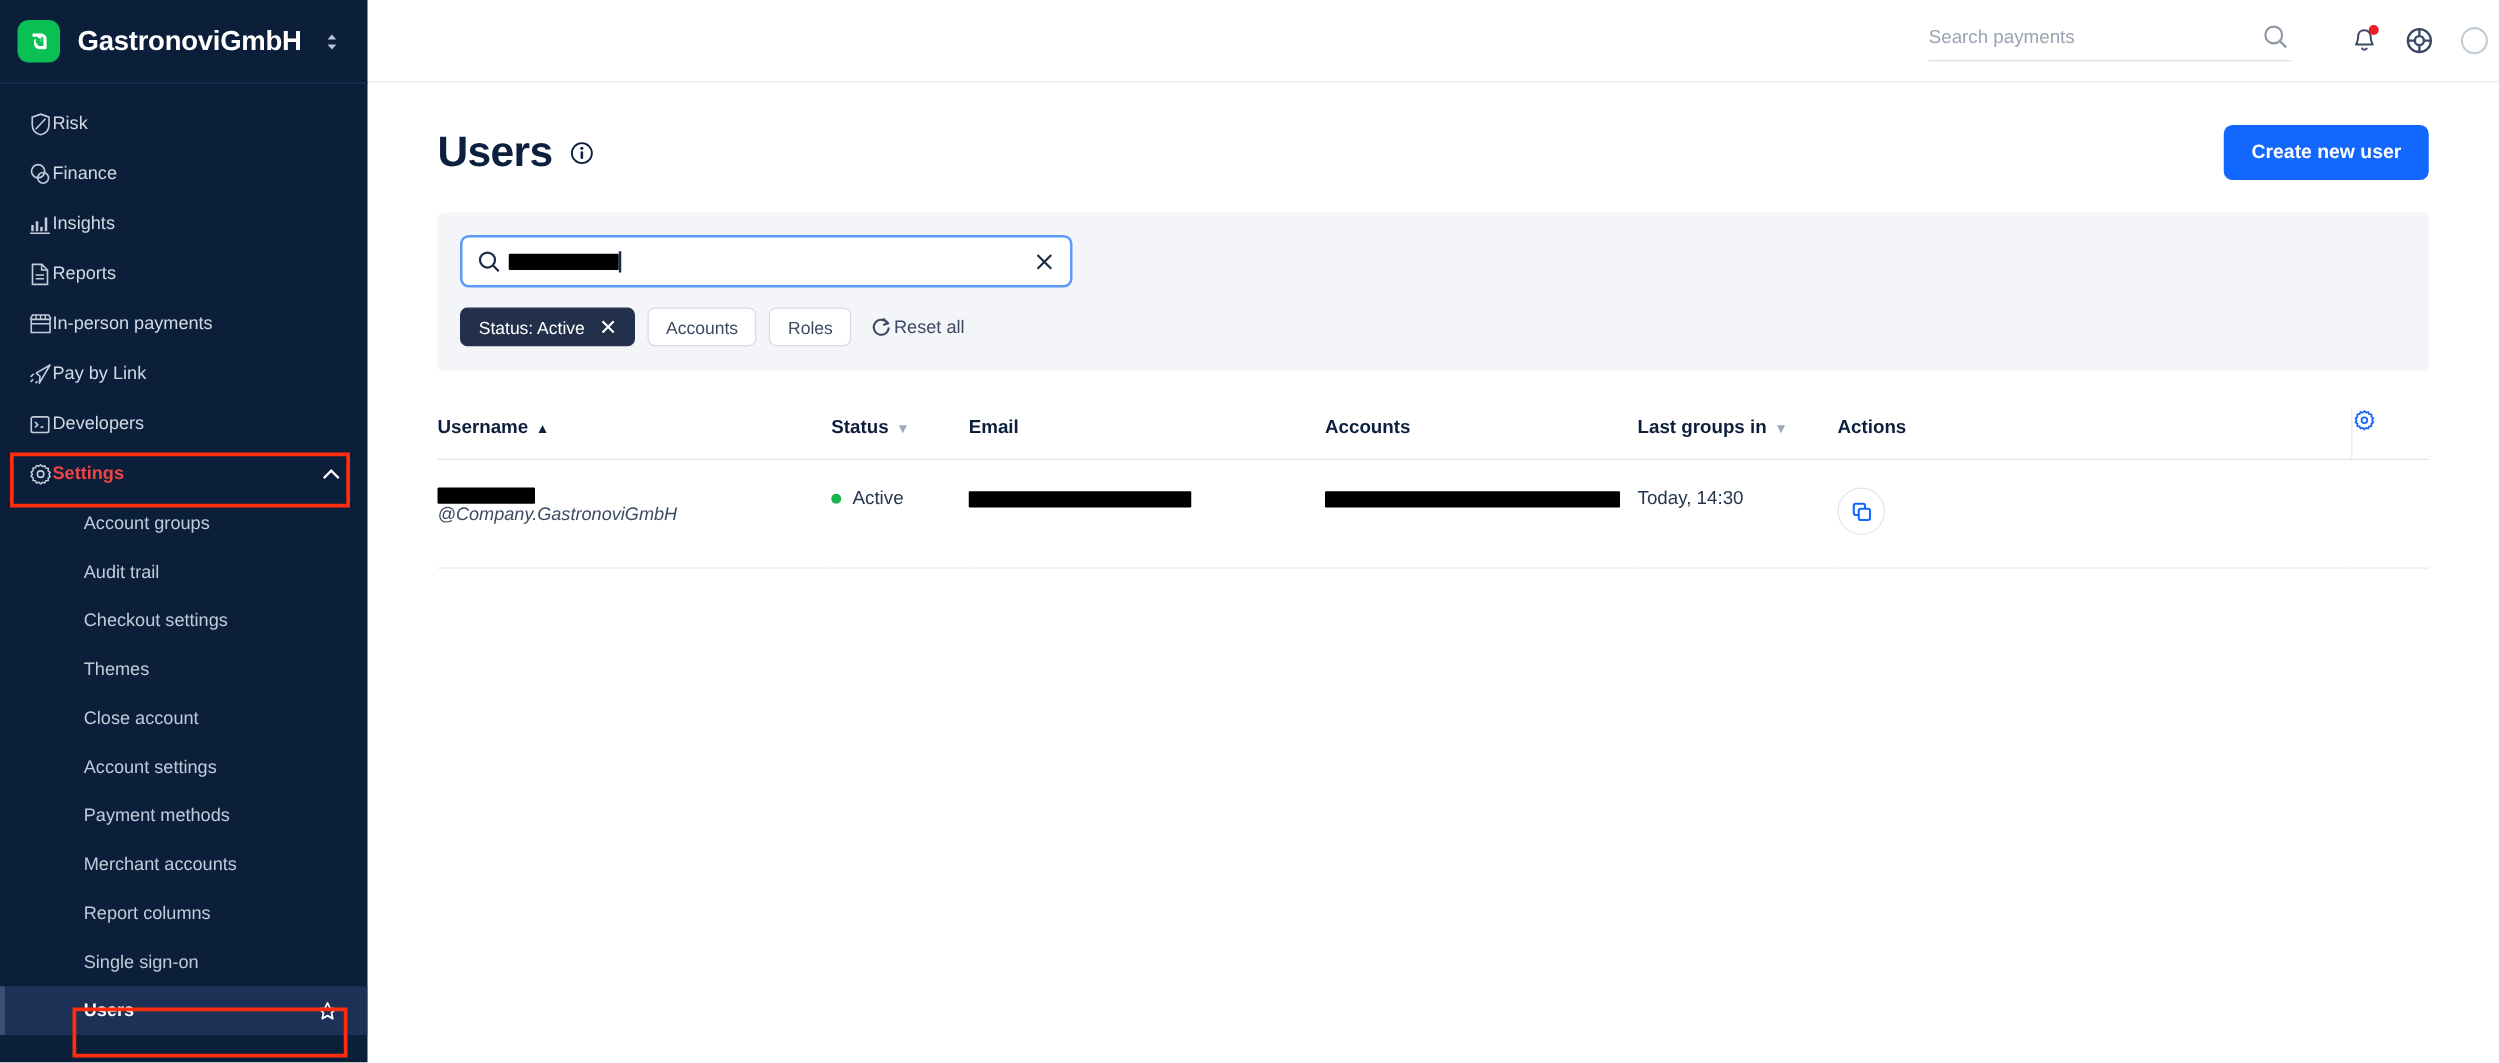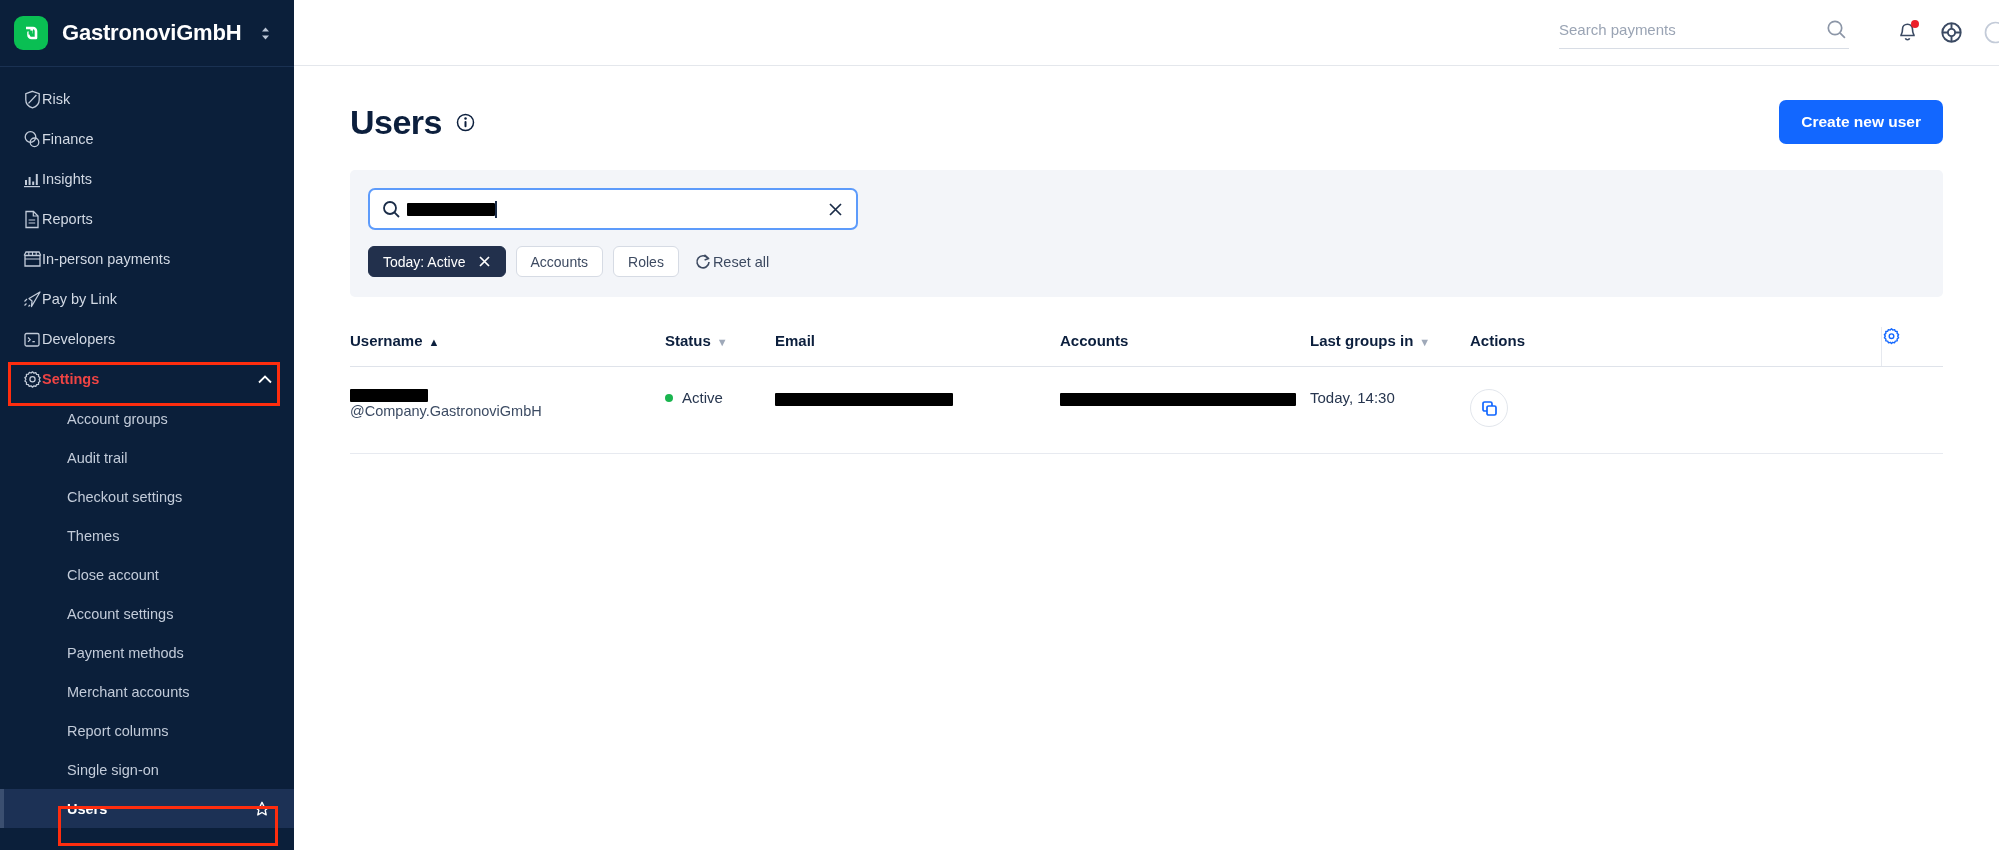--- a/index.html
+++ b/index.html
@@ -70,21 +70,21 @@
   #annot-settings { left: 8px; top: 362px; width: 272px; height: 44px; }
   #annot-users   { left: 58px; top: 806px; width: 220px; height: 40px; }
 
   
   .main { flex: 1; height: 850px; display: flex; flex-direction: column; background:#fff; min-width:0; }
 
   .topbar {
     height: 66px; min-height: 66px;
     border-bottom: 1px solid #e4e7ec;
     display: flex; align-items: center; justify-content: flex-end;
-    padding-right: 4px; gap: 0;
+    padding-right: 20px; gap: 0;
   }
   .search-wrap {
     width: 290px; display: flex; align-items: center;
     border-bottom: 1px solid #d8dde5;
     padding-bottom: 5px; margin-right: 36px;
   }
   .search-input {
     border: none; outline: none; flex: 1;
     font-size: 15px; color: #7c8798; background: transparent;
     font-family: "Liberation Sans", sans-serif;
@@ -152,21 +152,21 @@
     padding: 0 0 17px 0; border-bottom:1px solid #dfe3ea; vertical-align:bottom;
   }
   th .sort { font-size:11px; margin-left:6px; }
   th .sort.asc { color:#0c1f3d; }
   th .sort.desc { color:#9fa9b9; }
   th.gear-col { width:62px; text-align:center; border-left:1px solid #e6e9ef; }
   .gear-btn { color:#1267ff; display:inline-flex; cursor:pointer; }
 
   td { padding: 22px 0 26px 0; border-bottom:1px solid #e7eaf0; vertical-align:top; font-size:15px; color:#27364f; }
   .uname-redact { display:block; }
-  .uname-sub { color:#3c4b63; font-size:14.5px; margin-top:12px; }
+  .uname-sub { color:#3c4b63; font-size:14.5px; margin-top:12px;font-style:italic; }
   .status-cell { display:flex; align-items:center; gap:9px; }
   .dot { width:8px; height:8px; border-radius:50%; background:#1ab54f; flex-shrink:0; }
   .action-btn {
     width:38px; height:38px; border-radius:50%;
     border:1px solid #e2e6ec; background:#fff;
     display:flex; align-items:center; justify-content:center;
     color:#1267ff; cursor:pointer;
   }
 </style>
 </head>
@@ -390,21 +390,21 @@
           </span>
           <span class="fs-clear">
             <svg width="17" height="17" viewBox="0 0 17 17">
                 <path d="M3 3l11 11M14 3L3 14" stroke="currentColor" stroke-width="1.7"></path>
               </svg>
           </span>
         </div>
 
         <div class="chips">
           <div class="chip active">
-            <span>Today: Active</span>
+            <span>Status: Active</span>
             <span class="chip-x">
               <svg width="13" height="13" viewBox="0 0 13 13">
                   <path d="M2 2l9 9M11 2l-9 9" stroke="currentColor" stroke-width="1.7"></path>
                 </svg>
             </span>
           </div>
           <div class="chip">
             <span>Accounts</span>
           </div>
           <div class="chip">

